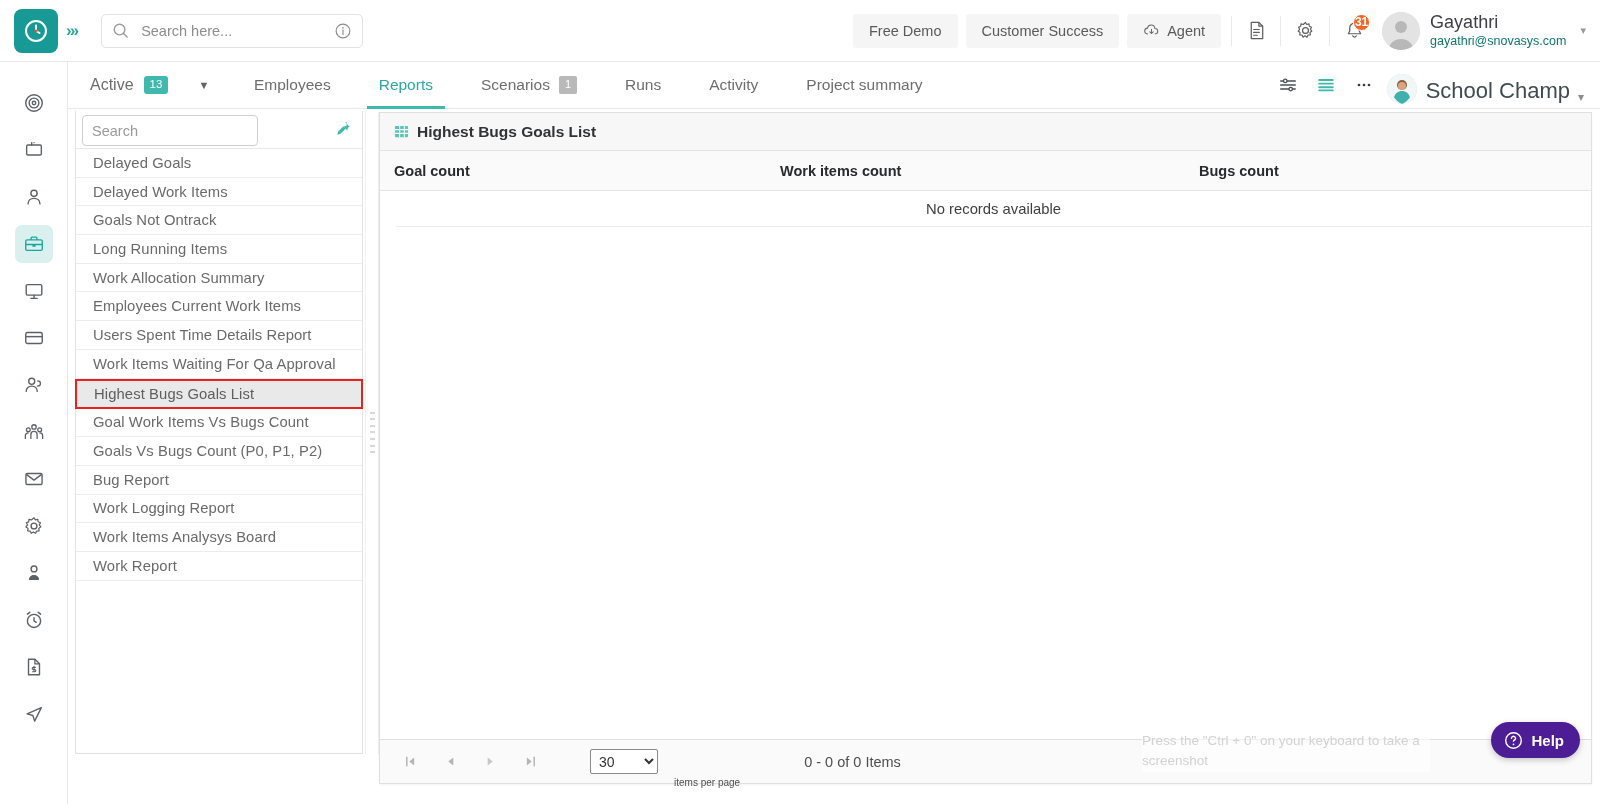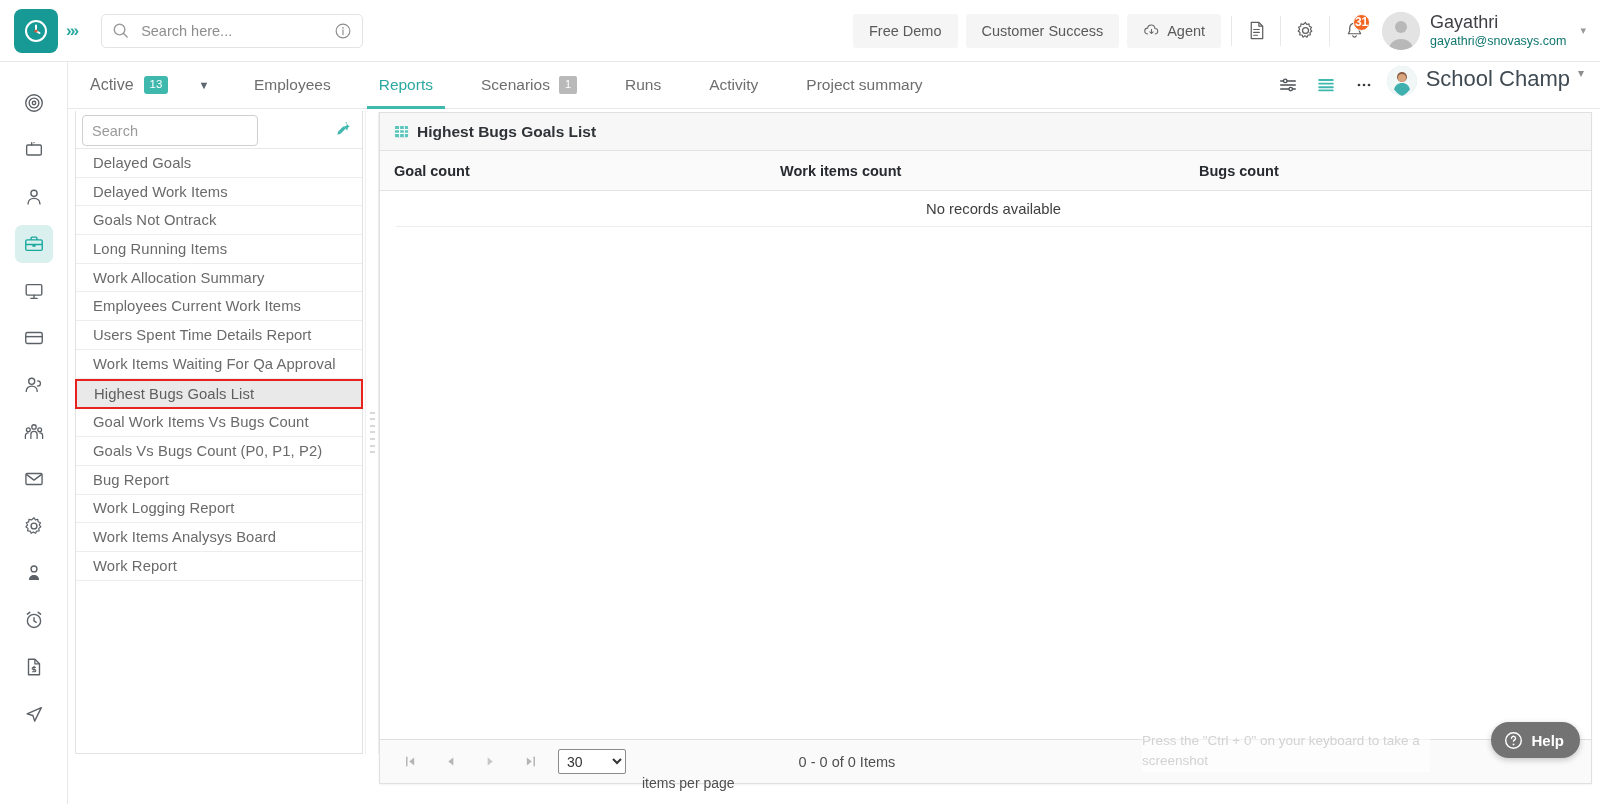--- a/index.html
+++ b/index.html
@@ -114,21 +114,21 @@
   }
   .tab.active { color: #2aa89f; }
   .tab.active::after {
     content: ""; position: absolute; left: 12px; right: 12px; bottom: 0;
     height: 3px; background: #3fb8ae;
   }
   .tab-badge {
     margin-left: 9px; background: #b9b9b9; color: #fff; font-size: 11px;
     padding: 2px 6px; border-radius: 2px; line-height: 1.2;
   }
-  .subhead-right { margin-left: auto; display: flex; align-items: flex-start; padding-right: 16px; }
+  .subhead-right { margin-left: auto; display: flex; align-items: flex-end; padding-right: 16px; }
   .sh-ic { width: 38px; height: 38px; display:flex; align-items:center; justify-content:center;
            cursor: pointer; color: #4a5056; }
   .sh-ic.teal { color: #3fb8ae; }
   .proj-avatar {
     width: 30px; height: 30px; border-radius: 50%; background: #cfe8ea; overflow:hidden;
     display:flex; align-items:flex-end; justify-content:center; margin: 0 9px 0 4px; flex:none;
   }
   .proj-name { font-size: 22px; color: #3f4a52; cursor: pointer; }
   .proj-caret { margin-left: 8px; color: #8d8d8d; font-size: 12px; }
 
@@ -192,36 +192,36 @@
   }
   .grid-footer {
     height: 44px; border-top: 1px solid #e0e0e0; background: #fafafa;
     display: flex; align-items: center; padding-left: 10px; gap: 0;
   }
   .pg-btn {
     width: 40px; height: 40px; display: flex; align-items: center; justify-content: center;
     color: #b5b5b5; cursor: pointer; font-size: 12px;
   }
   .pg-select {
-    margin-left: 8px; width: 68px; height: 25px; font-size: 14px;
+    margin-left: 40px; width: 68px; height: 25px; font-size: 14px;
     font-family: "Liberation Sans", sans-serif; color: #333;
     border: 1px solid #8b8b8b; border-radius: 2px; background: #fff; padding-left: 4px;
   }
-  .pg-lbl { margin-left: 16px; font-size: 14px; color: #4f4f4f; margin-top: 42px; }
+  .pg-lbl { margin-left: 16px; font-size: 10px; color: #4f4f4f; margin-top: 42px; }
   .pg-count { margin-left: 64px; font-size: 14.5px; color: #4f4f4f; }
 
   
   .shot-hint {
     position: absolute; left: 1142px; top: 731px; width: 288px;
     font-size: 13.5px; color: #d2d2d2; line-height: 1.5;
     background: rgba(255,255,255,.55); pointer-events: none;
   }
   .help-btn {
     position: absolute; right: 20px; bottom: 46px;
-    background: #737373; color: #fff; border-radius: 18px;
+    background: #4c1d95; color: #fff; border-radius: 18px;
     height: 36px; padding: 0 16px 0 13px; display: flex; align-items: center; gap: 8px;
     font-size: 15px; font-weight: bold; cursor: pointer;
     box-shadow: 0 2px 6px rgba(0,0,0,.22);
   }
 </style>
 </head>
 <body>
 
 <div class="app">
 

